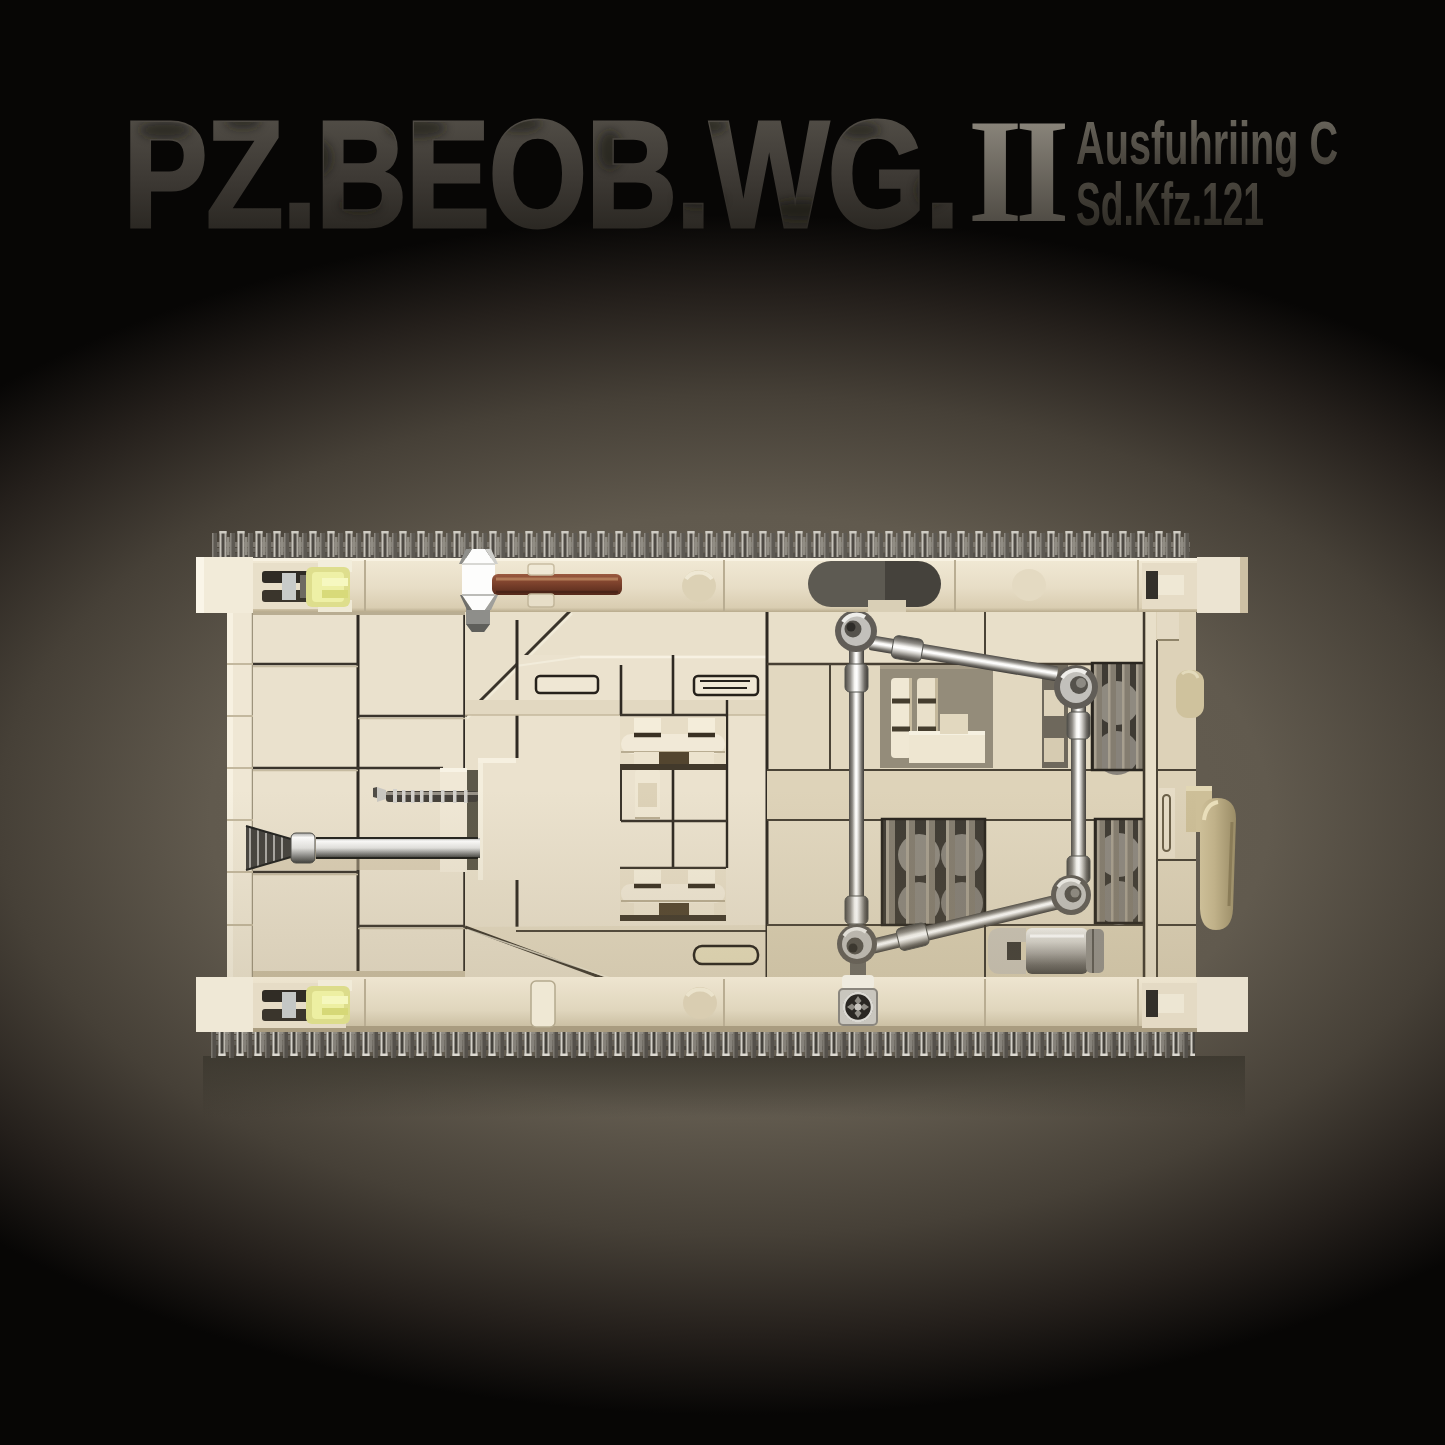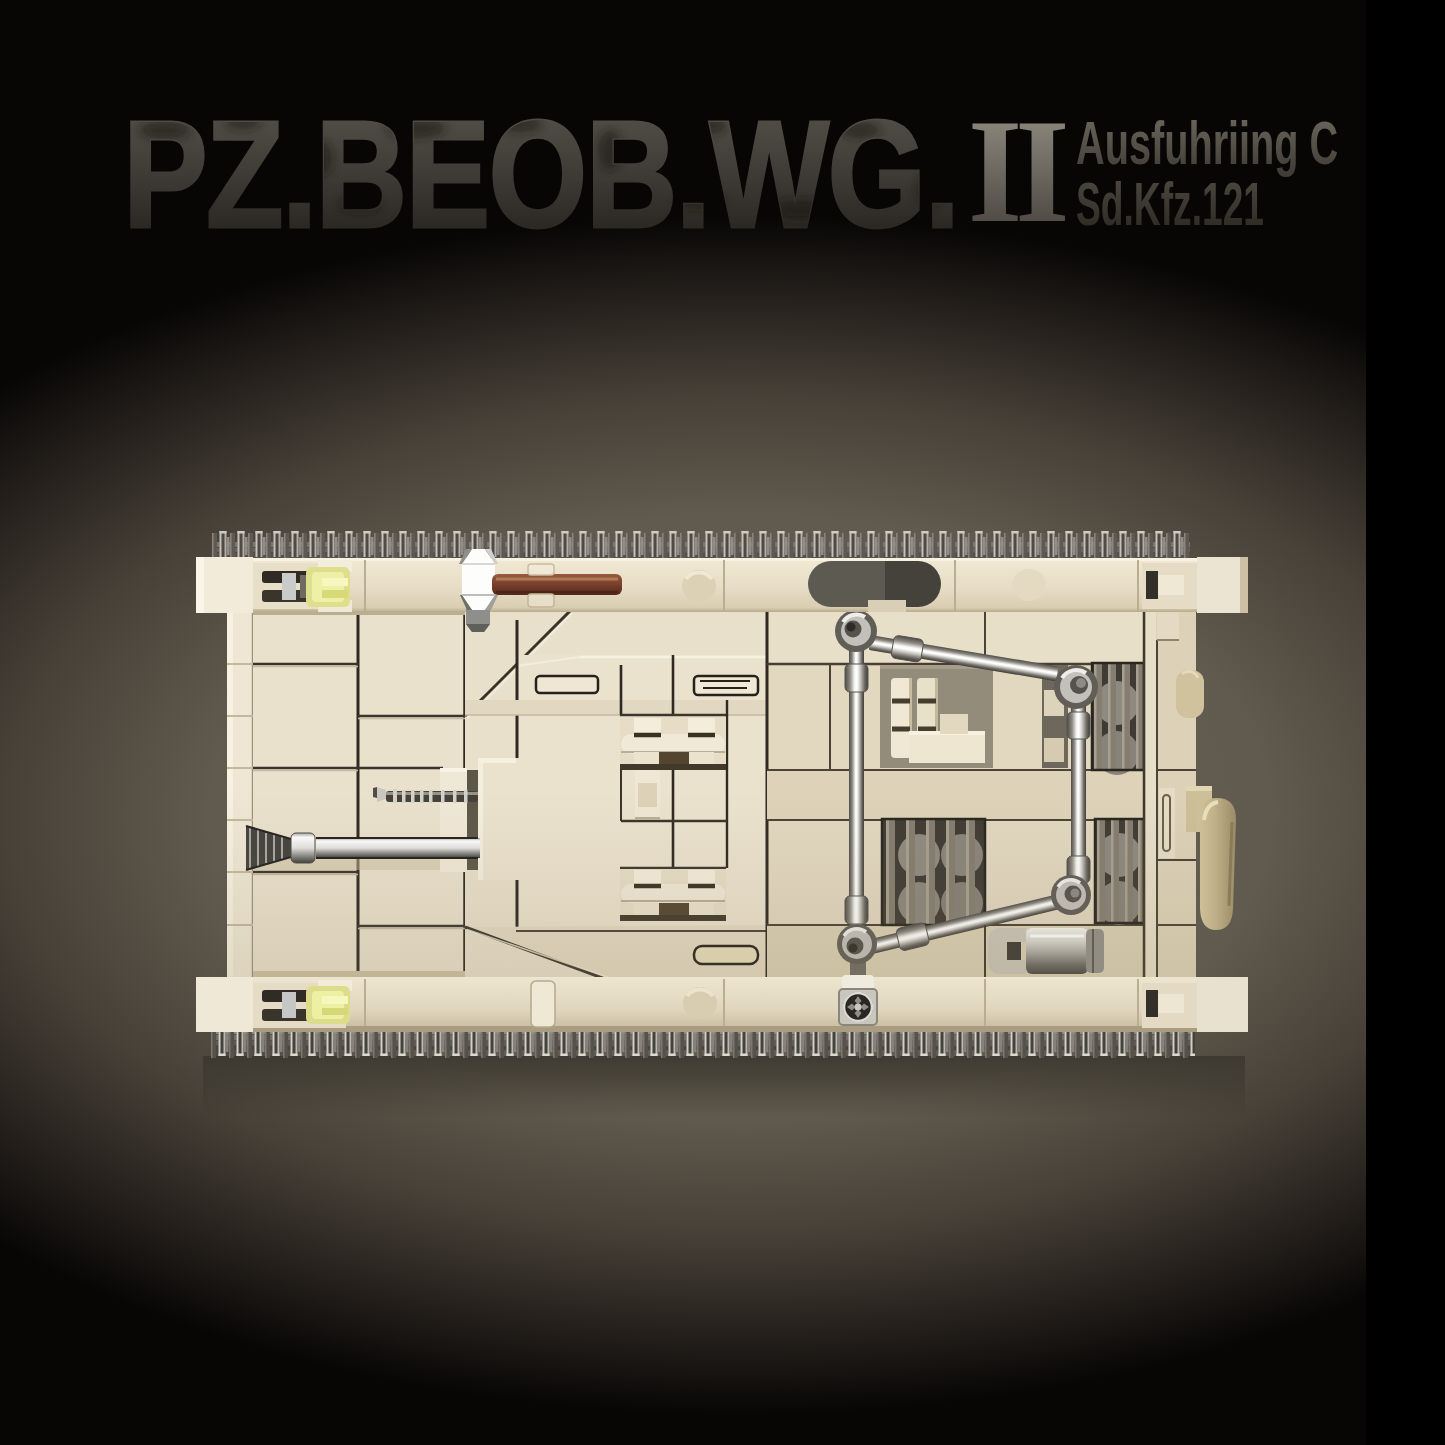--- a/index.html
+++ b/index.html
@@ -1,17 +1,17 @@
 <!DOCTYPE html>
 <html><head>
 <meta charset="utf-8">
 <style>
   html,body{margin:0;padding:0;background:#000;}
-  #stage{position:relative;width:1337px;height:1445px;overflow:hidden;background:#a21caf;
-         font-family:"Liberation Sans", sans-serif;padding-left:29px;}
+  #stage{position:relative;width:1445px;height:1445px;overflow:hidden;background:#a21caf;
+         font-family:"Liberation Sans", sans-serif;}
   svg{position:absolute;left:0;top:0;}
 </style>
 </head>
 <body>
 <div id="stage">
 <svg width="1445" height="1445" viewBox="0 0 1445 1445">
 <defs>
   <radialGradient id="bgGrad" cx="740" cy="815" r="1" gradientUnits="userSpaceOnUse" gradientTransform="translate(740,815) scale(1060,600) translate(-740,-815)">
     <stop offset="0" stop-color="#6a6357"></stop>
     <stop offset="0.5" stop-color="#615a4e"></stop>

